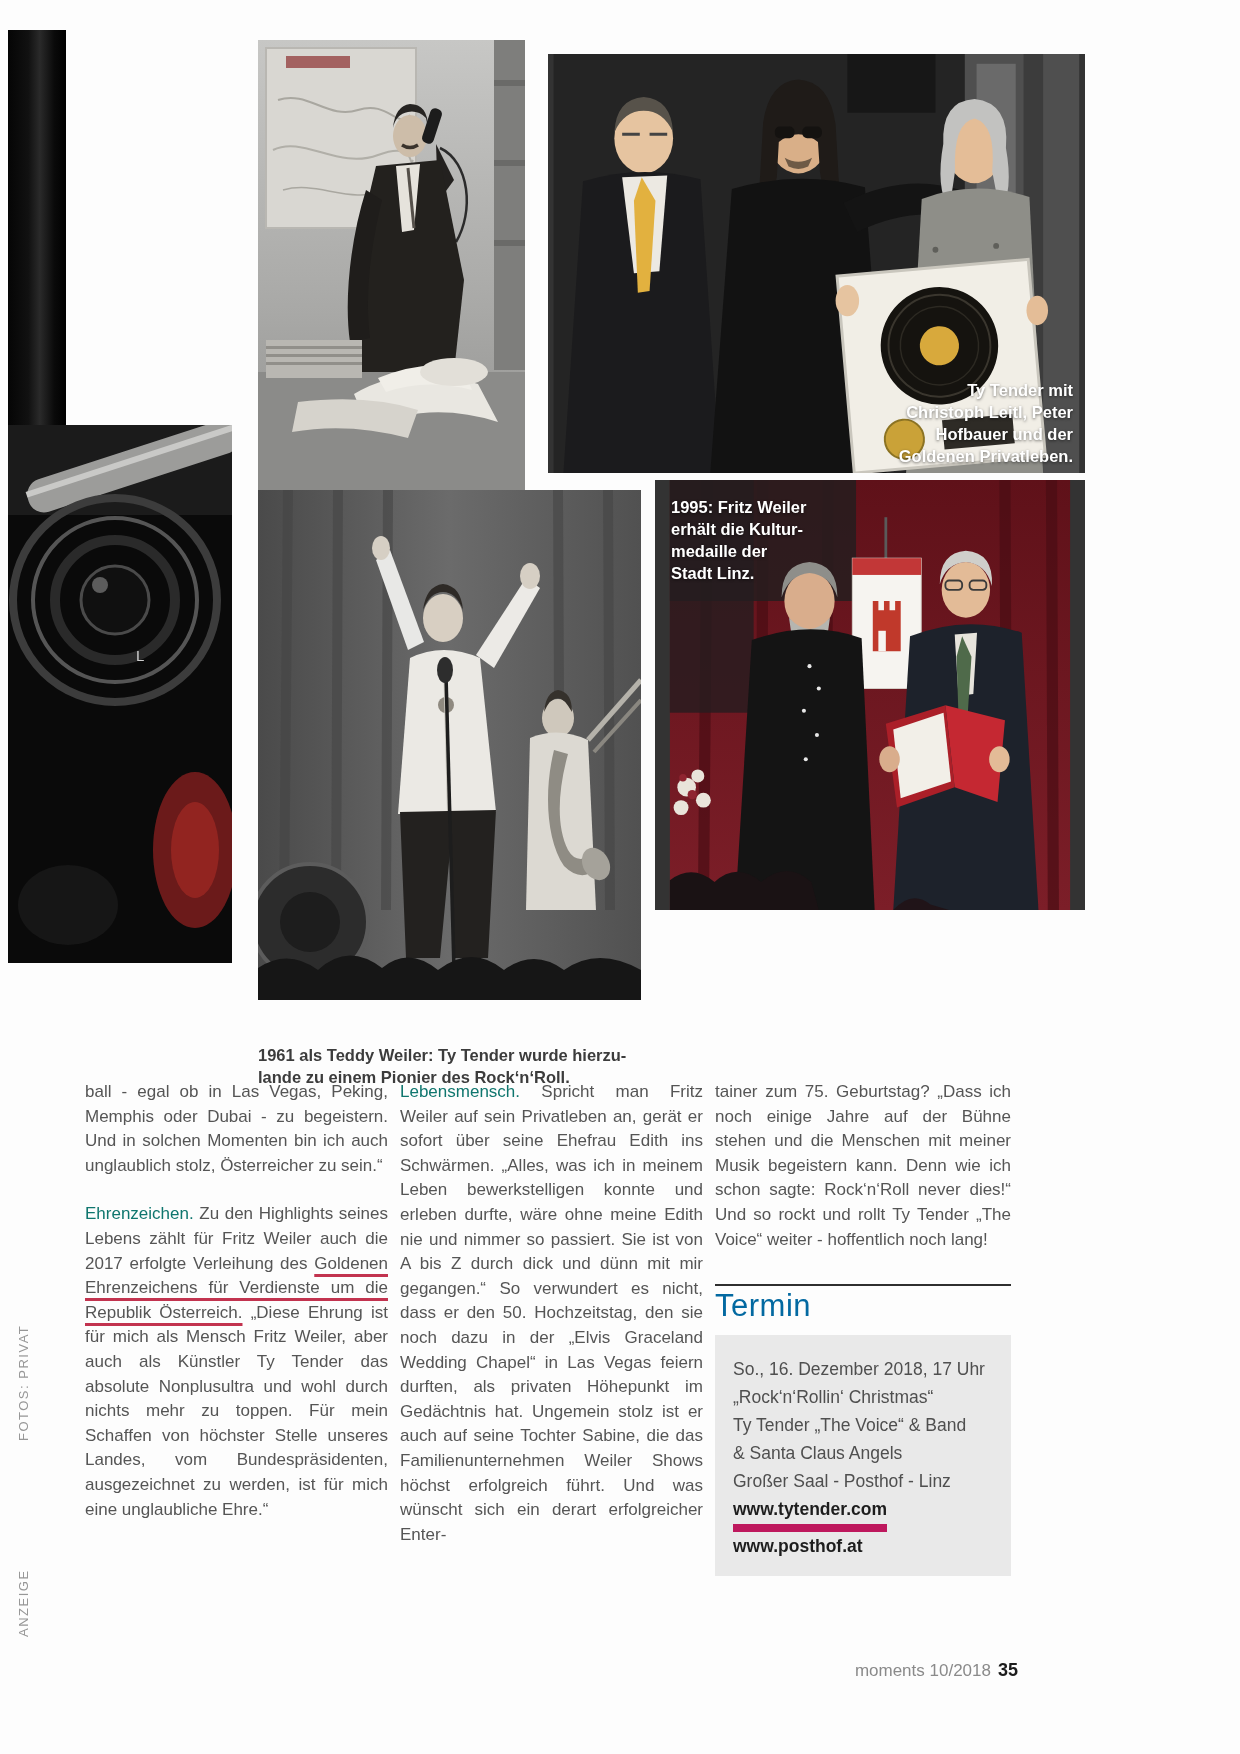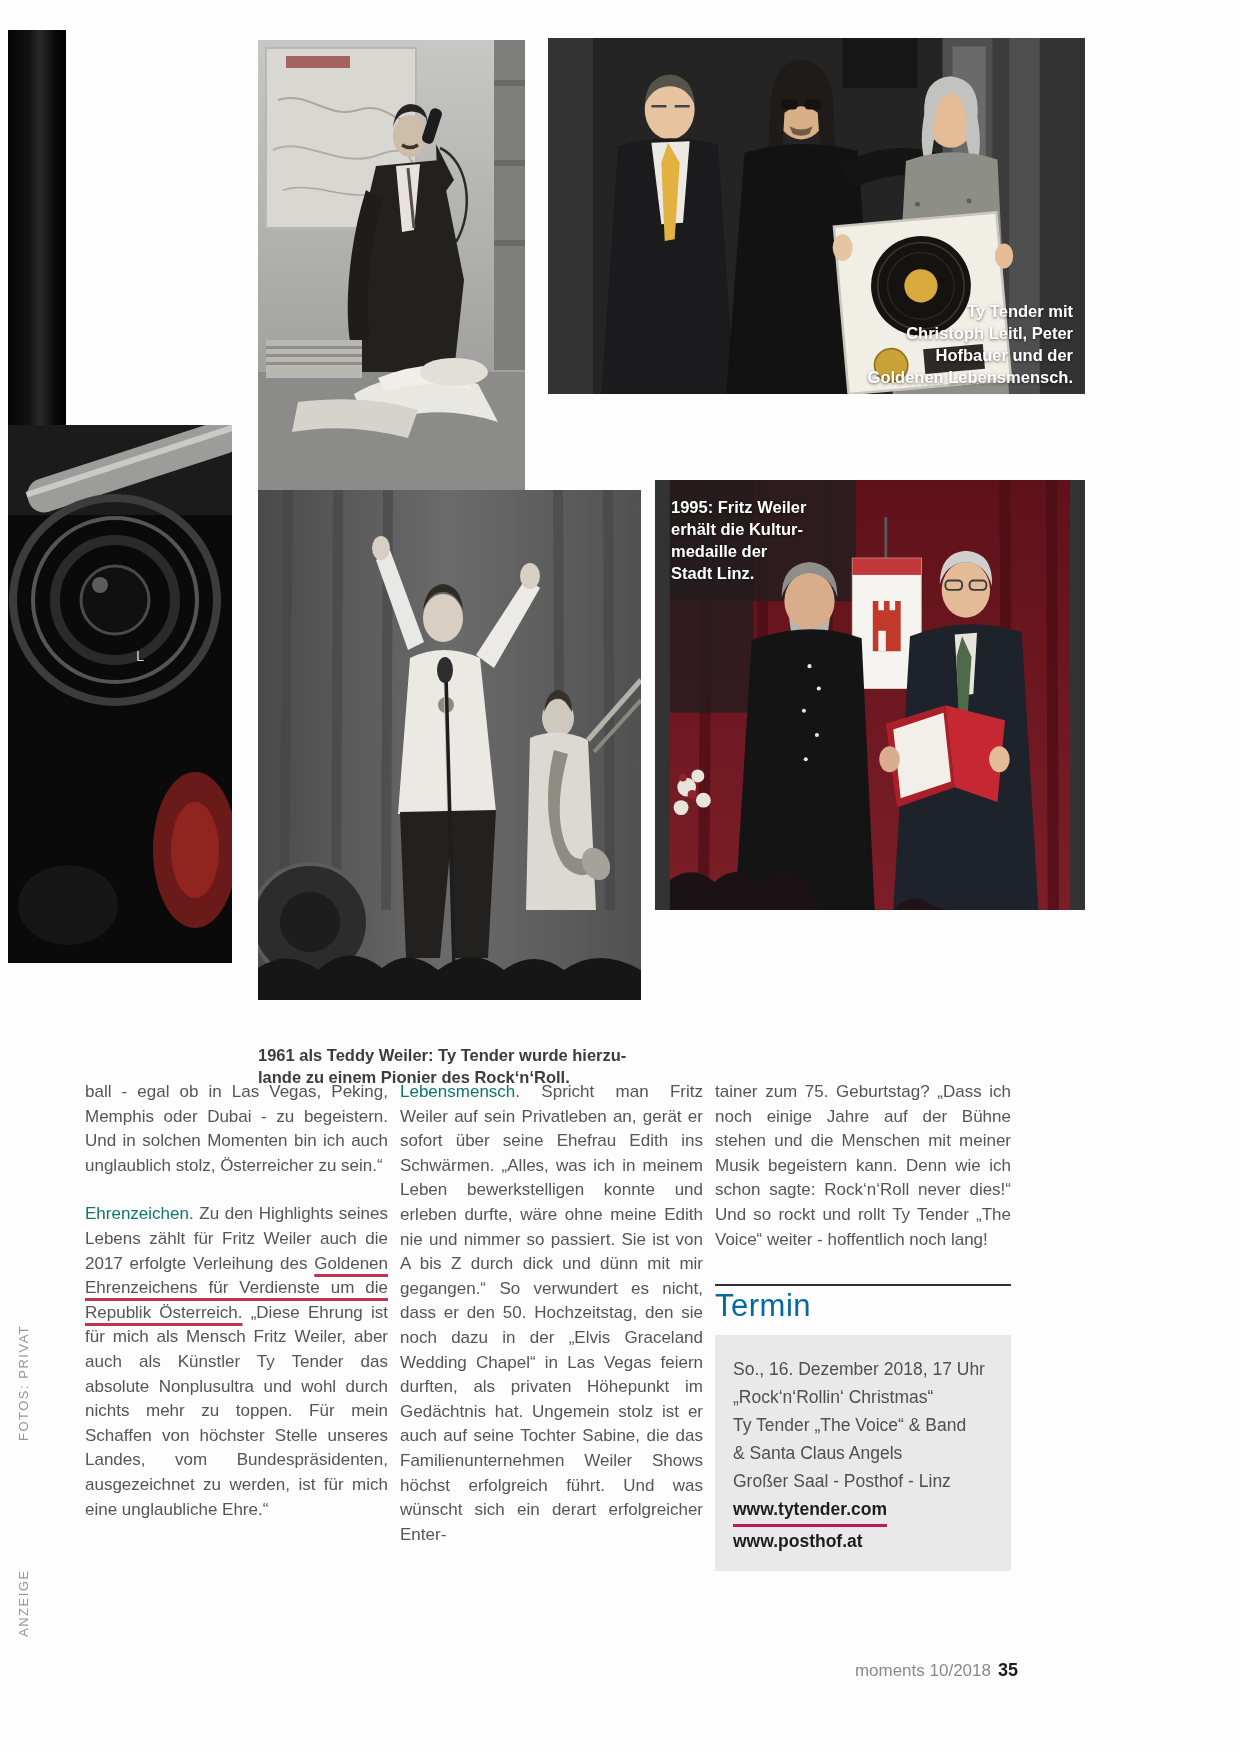--- a/index.html
+++ b/index.html
@@ -14,21 +14,21 @@
   .strip-wide{position:absolute; left:8px; top:425px; width:224px; height:538px; overflow:hidden;}
   
   .vlabel{position:absolute; left:16px; writing-mode:vertical-rl; transform:rotate(180deg);
     font-size:13px; letter-spacing:1.5px; color:#979797; text-align:center;}
   .vlabel.fotos{top:1285px; height:195px;}
   .vlabel.anzeige{top:1553px; height:100px;}
   
   .photo{position:absolute; overflow:hidden; background:#333;}
   .photo svg{display:block; width:100%; height:100%;}
   .photo1{left:258px; top:40px;  width:267px; height:457px;}
-  .photo2{left:548px; top:38px;  width:537px; height:356px;}
+  .photo2{left:548px; top:54px;  width:537px; height:419px;}
   .photo3{left:258px; top:490px; width:383px; height:510px;}
   .photo4{left:655px; top:480px; width:430px; height:430px;}
   .photo-caption{position:absolute; font-weight:bold; font-size:16.5px; line-height:22px; color:#3c3c3c;}
   .cap1{left:258px; top:503px; width:300px;}
   .cap3{left:258px; top:1007px; width:430px;margin-top:37px;}
   .overlay-caption{position:absolute; color:#ffffff; font-weight:bold; font-size:16.5px;
     line-height:22px; text-shadow:0 1px 3px rgba(0,0,0,.55);}
   .overlay-caption span{display:block;}
   .photo2 .overlay-caption{right:12px; bottom:6px; text-align:right;}
   .photo4 .overlay-caption{left:16px; top:16px; text-align:left;}
@@ -40,21 +40,21 @@
   .lead{font-weight:normal; color:#0f766e;}
   .red-underline-text{text-decoration:underline; text-decoration-color:#c2334f;
     text-decoration-thickness:2.5px; text-underline-offset:5px;}
   
   .termin{margin-top:32px;}
   .termin-rule{border:0; border-top:2px solid #2f2f2f; margin:0 0 8px 0;}
   .termin-heading{font-size:31px; font-weight:300; color:#0369a1; margin:0 0 16px 0; letter-spacing:.5px;}
   .termin-box{background:#e9e9e9; padding:20px 18px 16px 18px; font-size:17.5px; line-height:28px; color:#4f4f4f;}
   .termin-box div{white-space:nowrap;}
   .termin-link{font-weight:bold; color:#1d1d1d;}
-  .termin-link.red{display:inline-block; border-bottom:3px solid #be185d; padding-bottom:1px;}
+  .termin-link.red{display:inline-block; border-bottom:8px solid #be185d; padding-bottom:1px;}
   
   .footer{position:absolute; top:1660px; right:222px; font-size:17px; color:#8a8a8a; font-weight:300;}
   .footer .page-num{font-weight:bold; color:#1c1c1c; font-size:18px; margin-left:7px;}
 </style>
 </head>
 <body>
 
 <div class="page">
 
   <div class="strip-narrow"></div>
@@ -164,21 +164,21 @@
         <circle cx="352" cy="390" r="20" fill="#caa238" stroke="#8c7323" stroke-width="2"></circle>
         <rect x="392" y="374" width="72" height="30" fill="#2e2b26"></rect>
       </g>
       <ellipse cx="300" cy="252" rx="12" ry="16" fill="#e6c4a0"></ellipse>
       <ellipse cx="494" cy="262" rx="11" ry="15" fill="#e4bd97"></ellipse>
     </svg>
     <div class="overlay-caption">
       <span>Ty Tender mit</span>
       <span>Christoph Leitl, Peter</span>
       <span>Hofbauer und der</span>
-      <span>Goldenen Lebensmensch.</span>
+      <span>Goldenen Privatleben.</span>
     </div>
   </div>
 
   <div class="photo photo3">
     <svg viewBox="0 0 383 510">
       <defs>
           <linearGradient id="p3bg" x1="0" x2="1" y1="0" y2="0">
         <stop offset="0" stop-color="#4a4a4a"></stop>
             <stop offset="0.5" stop-color="#6b6b6b"></stop>
             <stop offset="1" stop-color="#515151"></stop>

